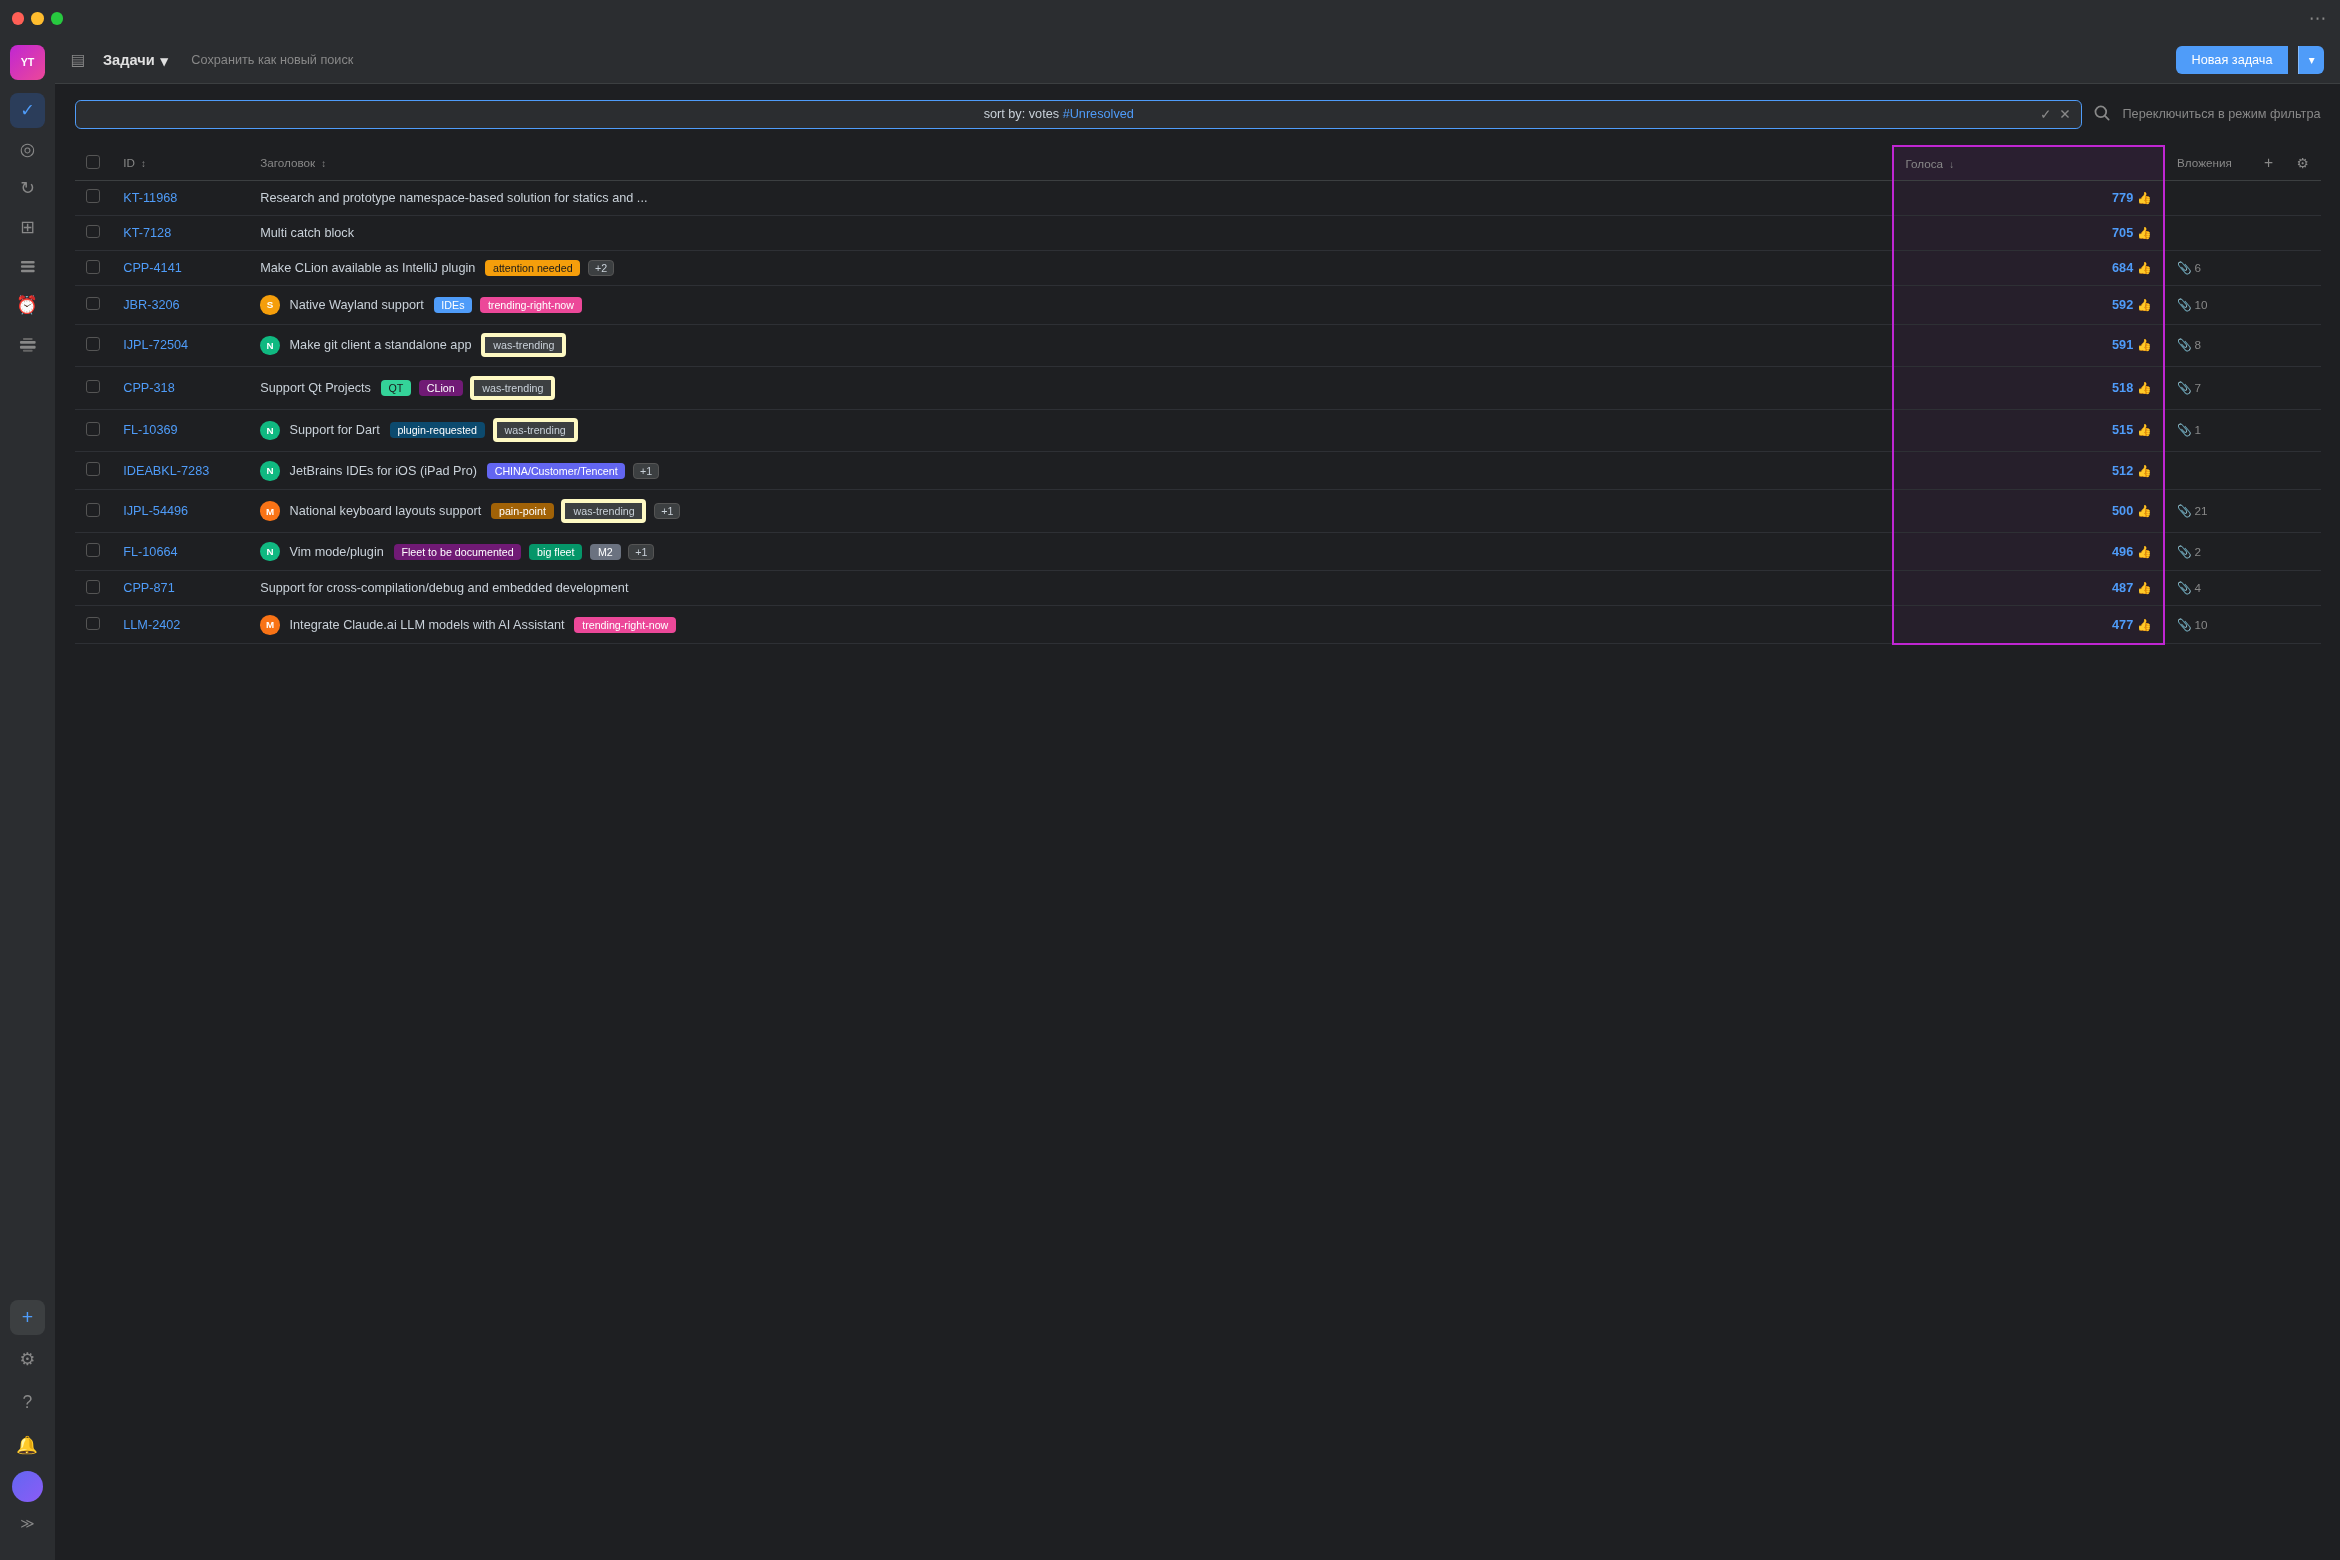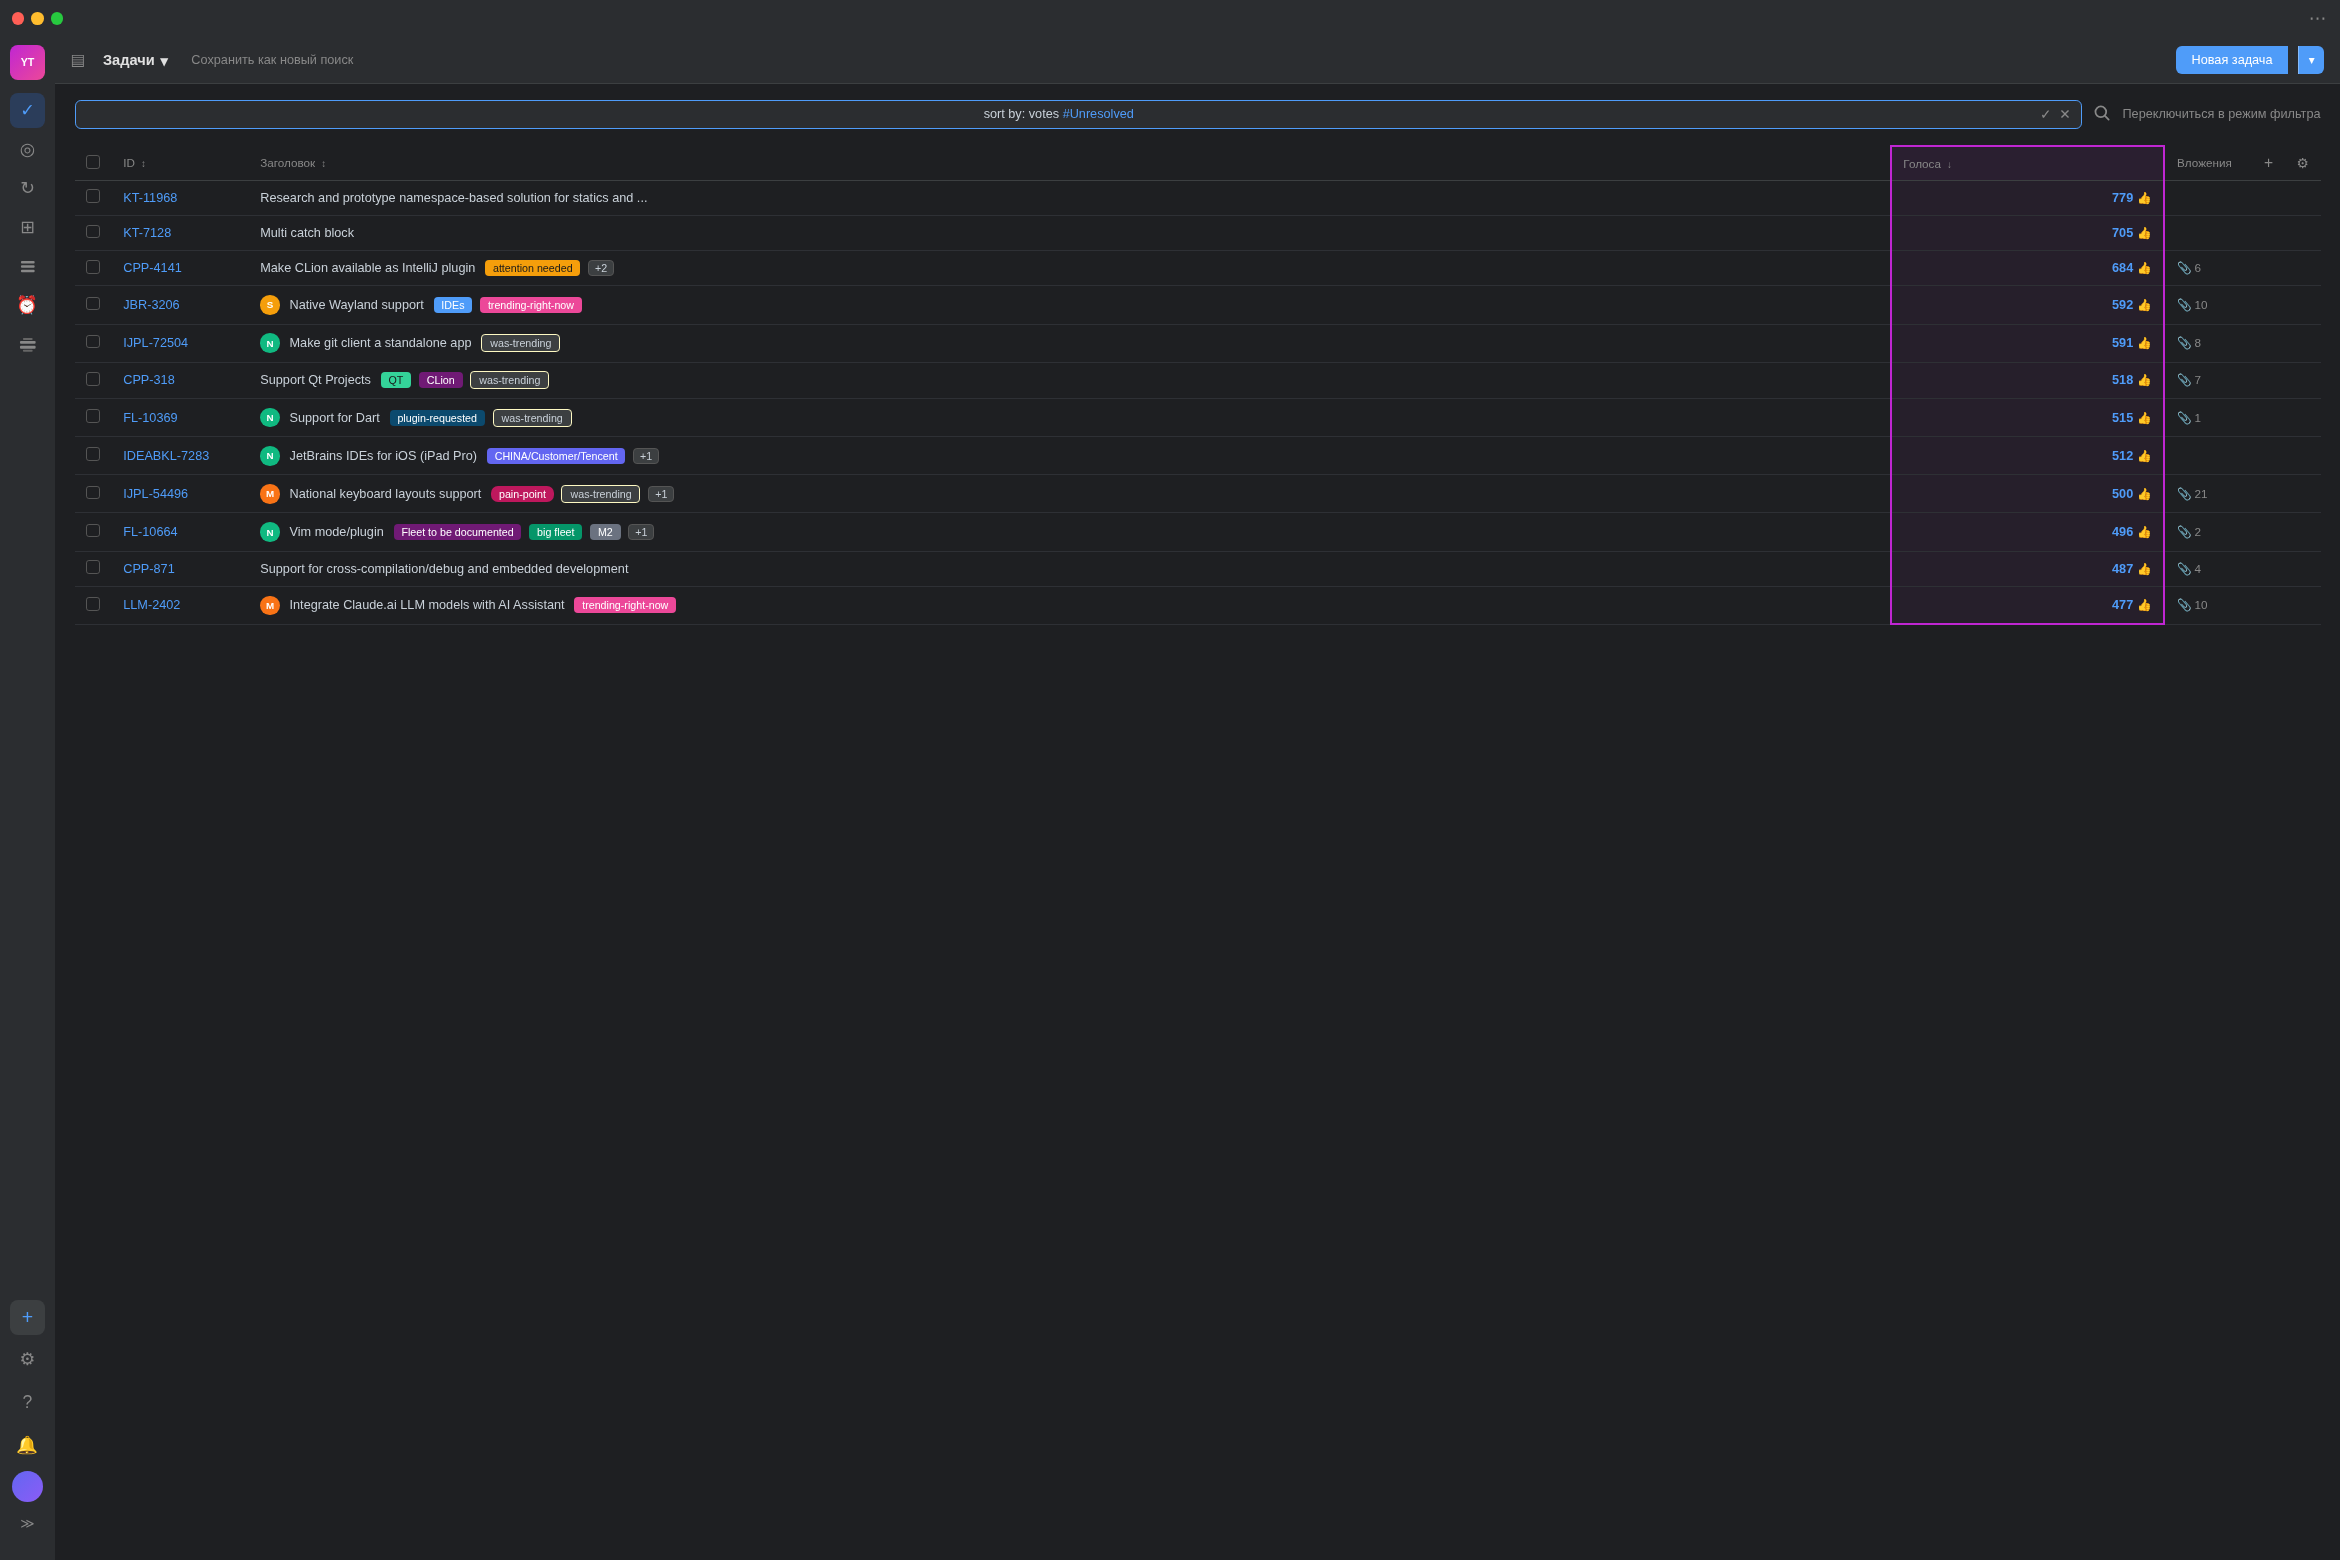--- a/index.html
+++ b/index.html
@@ -340,26 +340,26 @@
       border-radius: 3.9px;
       font-size: 10.7px;
       font-weight: 500;
       margin-right: 3.9px;
     }
 
     .badge-attention { background: #f59e0b; color: #1a1a1a; }
     .badge-plus { background: #3c3f41; color: #c9d1d9; border: 1px solid #555; font-size: 10.7px; padding: 1px 5.9px; }
     .badge-ides { background: #4f9cf9; color: white; }
     .badge-trending { background: #ec4899; color: white; }
-    .badge-was-trending { background: #3c3f41; color: #c9d1d9; border: 1px solid #fef9c3; padding-left: 8px; }
+    .badge-was-trending { background: #3c3f41; color: #c9d1d9; border: 4px solid #fef9c3; padding-left: 8px; }
     .badge-plugin { background: #0c4a6e; color: white; }
     .badge-qt { background: #34d399; color: #1a1a1a; }
     .badge-clion { background: #701a75; color: white; }
     .badge-china { background: #6366f1; color: white; }
-    .badge-pain { background: #be185d; color: white; border-radius: 7px; }
+    .badge-pain { background: #a16207; color: white; }
     .badge-fleet { background: #701a75; color: white; }
     .badge-big-fleet { background: #059669; color: white; }
     .badge-m2 { background: #6b7280; color: white; }
     .badge-trending-now { background: #ec4899; color: white; }
 
     
     .issue-avatar {
       display: inline-flex;
       width: 19.5px;
       height: 19.5px;

